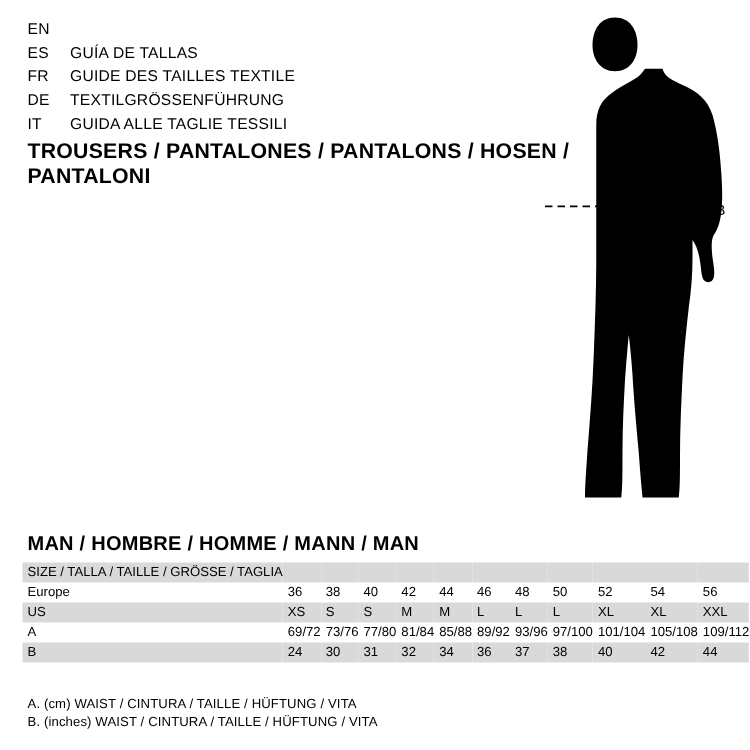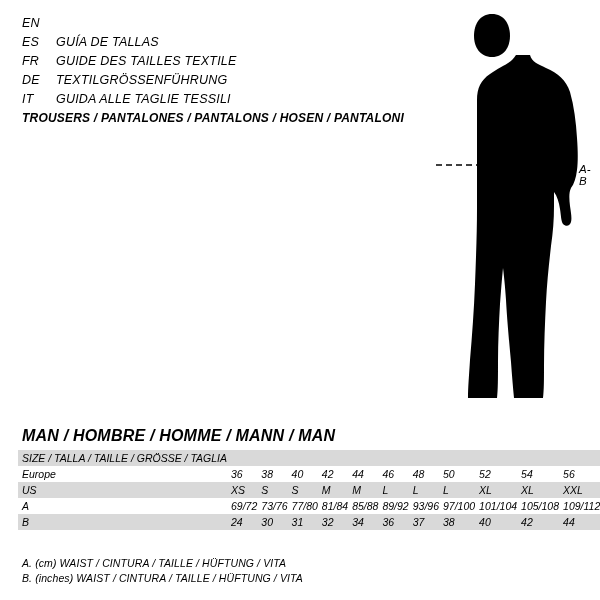--- a/index.html
+++ b/index.html
@@ -12,21 +12,20 @@
     height: 600px;
     font-family: "Liberation Sans", sans-serif;
     color: #000000;
     position: relative;
     overflow: hidden;
   }
   .page {
     position: relative;
     width: 532px;
     height: 600px;
-    font-style: italic;
   }
 
   
   .lang-block {
     position: absolute;
     left: 22px;
     top: 14px;
     width: 380px;
   }
   .lang-row {
@@ -42,42 +41,41 @@
   }
   .lang-text {
     font-size: 12.5px;
     letter-spacing: 0.2px;
   }
 
   .section-title {
     position: absolute;
     left: 22px;
     top: 111px;
-    font-size: 12px;
+    font-size: 17px;
     font-weight: bold;
     letter-spacing: 0.2px;
   }
 
   
   .figure-wrap {
     position: absolute;
     left: 420px;
     top: 10px;
     width: 170px;
     height: 400px;
   }
   .figure-wrap svg {
     display: block;
   }
   .ab-label {
     position: absolute;
     left: 141px;
     top: 153px;
     font-size: 11.5px;
-    margin-left: 18px;
   }
 
   
   .table-title {
     position: absolute;
     left: 22px;
     top: 427px;
     font-size: 16px;
     font-weight: bold;
     letter-spacing: 0.2px;

